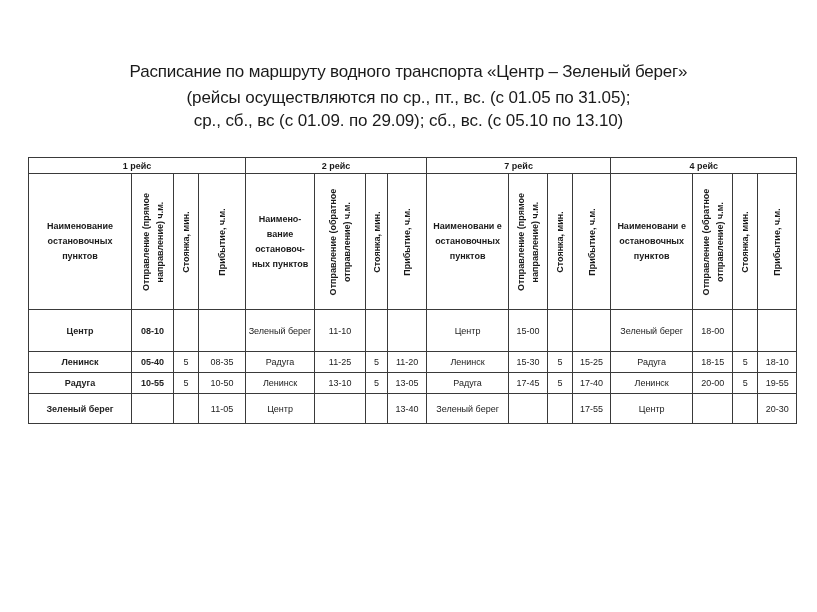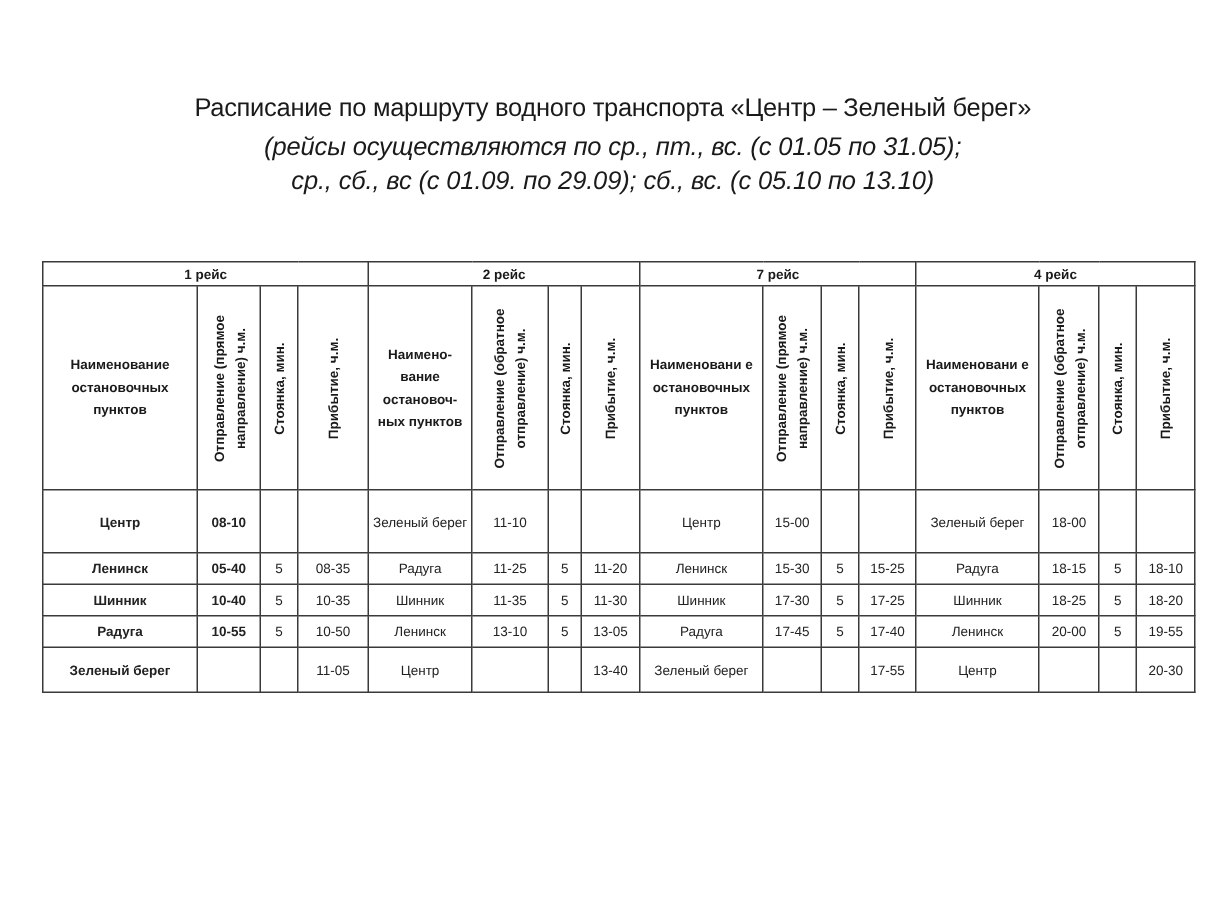--- a/index.html
+++ b/index.html
@@ -1,21 +1,21 @@
 <!DOCTYPE html>
 <html><head>
 <meta charset="utf-8">
 <style>
   html, body { margin:0; padding:0; background:#ffffff; }
   body { width:817px; height:612px; position:relative; overflow:hidden; font-family:"Liberation Sans", "DejaVu Sans", sans-serif; color:#1a1a1a; }
   .title { position:absolute; left:0; top:62px; width:817px; text-align:center; font-weight:normal; font-size:17px; letter-spacing:-0.2px; }
-  .sub { position:absolute; left:0; width:817px; text-align:center; font-style:italic; font-size:17px; letter-spacing:-0.1px; }
+  .sub { position:absolute; left:0; width:817px; text-align:center; font-size:17px; letter-spacing:-0.1px; }
   .sub1 { top:88px; }
   .sub2 { top:111px; }
-  table.sched { position:absolute; left:28px; top:174px; border-collapse:collapse; table-layout:fixed; width:768px; }
+  table.sched { position:absolute; left:28px; top:157px; border-collapse:collapse; table-layout:fixed; width:768px; }
   table.sched td, table.sched th { border:1.3px solid #3a3a3a; padding:0; font-size:9px; text-align:center; vertical-align:middle; overflow:hidden; }
   th.trip { height:15px; font-weight:bold; font-size:9px; }
   th.hdr { height:135px; font-weight:bold; font-size:9px; line-height:15px; }
   th.hdr.name { padding:0 2px; }
   th.vert { position:relative; }
   th.vert .vt { position:absolute; left:50%; top:50%; transform:translate(-50%,-50%) rotate(-90deg); white-space:normal; width:125px; line-height:14px; text-align:center; }
   td.cell { font-size:9.5px; color:#222; }
   td.stop-b { font-weight:bold; }
   td.stop { line-height:14px; }
   td.t { text-align:left; padding-left:4px;font-weight:bold; }
@@ -133,38 +133,20 @@
     <td class="cell">11-20</td>
     <td class="cell stop">Ленинск</td>
     <td class="cell">15-30</td>
     <td class="cell">5</td>
     <td class="cell">15-25</td>
     <td class="cell stop">Радуга</td>
     <td class="cell">18-15</td>
     <td class="cell">5</td>
     <td class="cell">18-10</td>
   </tr>
-  <tr class="r2">
-    <td class="cell stop-b">Шинник</td>
-    <td class="cell t">10-40</td>
-    <td class="cell">5</td>
-    <td class="cell">10-35</td>
-    <td class="cell stop">Шинник</td>
-    <td class="cell">11-35</td>
-    <td class="cell">5</td>
-    <td class="cell">11-30</td>
-    <td class="cell stop">Шинник</td>
-    <td class="cell">17-30</td>
-    <td class="cell">5</td>
-    <td class="cell">17-25</td>
-    <td class="cell stop">Шинник</td>
-    <td class="cell">18-25</td>
-    <td class="cell">5</td>
-    <td class="cell">18-20</td>
-  </tr>
   <tr class="r3">
     <td class="cell stop-b">Радуга</td>
     <td class="cell t">10-55</td>
     <td class="cell">5</td>
     <td class="cell">10-50</td>
     <td class="cell stop">Ленинск</td>
     <td class="cell">13-10</td>
     <td class="cell">5</td>
     <td class="cell">13-05</td>
     <td class="cell stop">Радуга</td>

